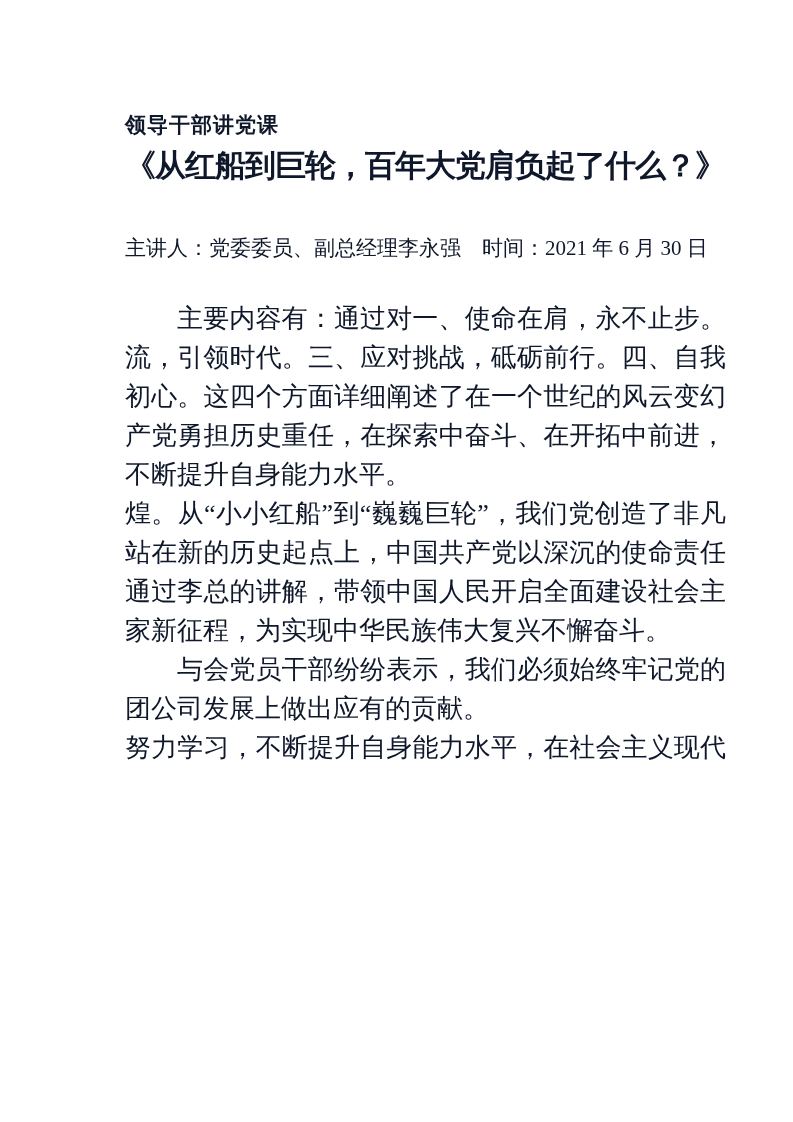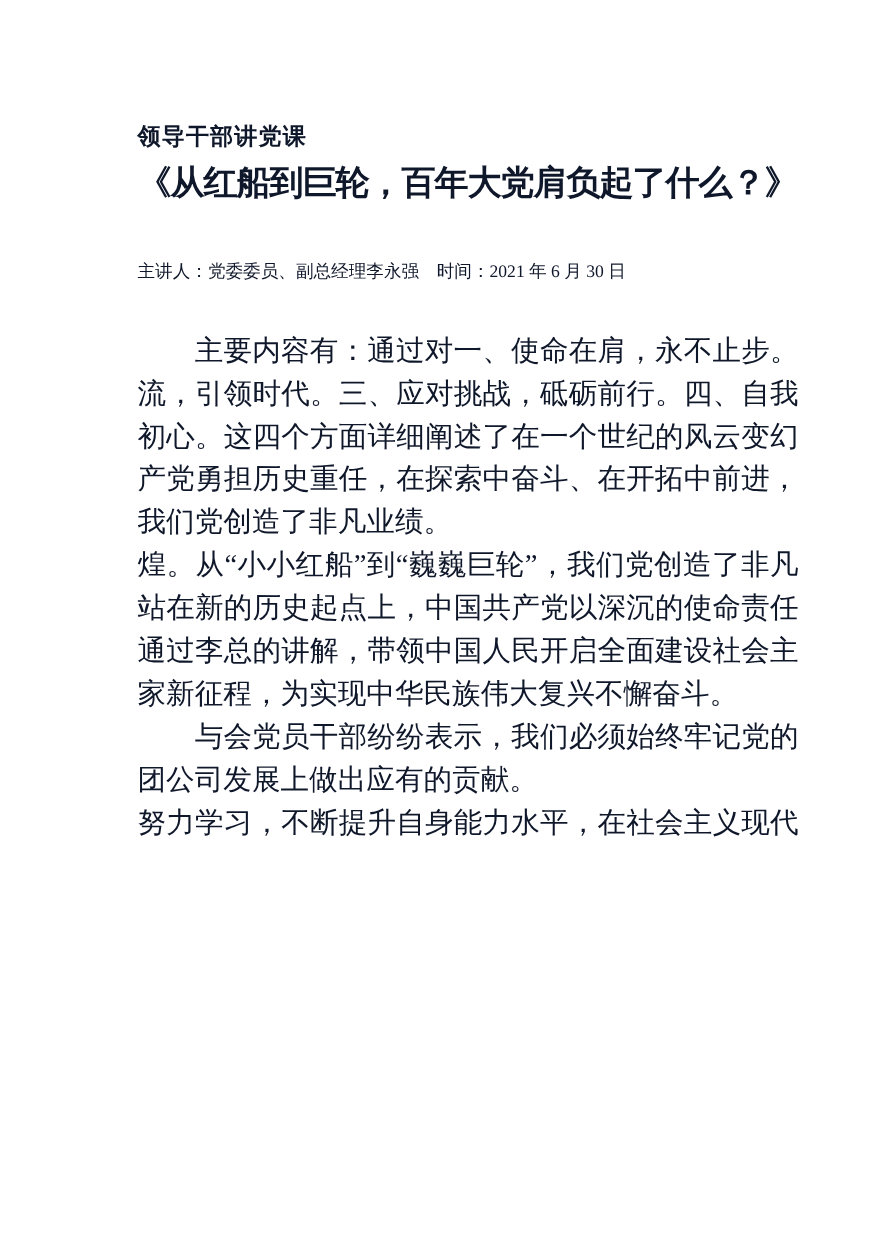--- a/index.html
+++ b/index.html
@@ -40,21 +40,21 @@
     font-size: 31px;
     line-height: 48px;
     letter-spacing: -1px;
     white-space: nowrap;
   }
   .meta {
     position: absolute;
     top: 234px;
     left: 0;
     width: 601px;
-    font-size: 16px;
+    font-size: 21px;
     line-height: 28px;
     white-space: nowrap;
   }
   .body-text {
     position: absolute;
     top: 299px;
     left: 0;
     width: 601px;
     font-size: 26px;
   }
@@ -80,21 +80,21 @@
 
     <div class="meta">主讲人：党委委员、副总经理李永强　时间：2021 年 6 月 30 日</div>
 
     <div class="body-text">
 
       <div>
         <div class="ln ln-first">主要内容有：通过对一、使命在肩，永不止步。二、顺应潮</div>
         <div class="ln">流，引领时代。三、应对挑战，砥砺前行。四、自我革命，永葆</div>
         <div class="ln">初心。这四个方面详细阐述了在一个世纪的风云变幻中，中国共</div>
         <div class="ln">产党勇担历史重任，在探索中奋斗、在开拓中前进，推动中国发</div>
-        <div class="ln ln-last">我们党创造了非凡业绩。</div>
+        <div class="ln ln-last">不断提升自身能力水平。</div>
       </div>
 
       <div>
         <div class="ln">煌。从“小小红船”到“巍巍巨轮”，我们党创造了非凡业绩。</div>
         <div class="ln">站在新的历史起点上，中国共产党以深沉的使命责任意识和强烈</div>
         <div class="ln">通过李总的讲解，带领中国人民开启全面建设社会主义现代化国</div>
         <div class="ln ln-last">家新征程，为实现中华民族伟大复兴不懈奋斗。</div>
       </div>
 
       <div>

